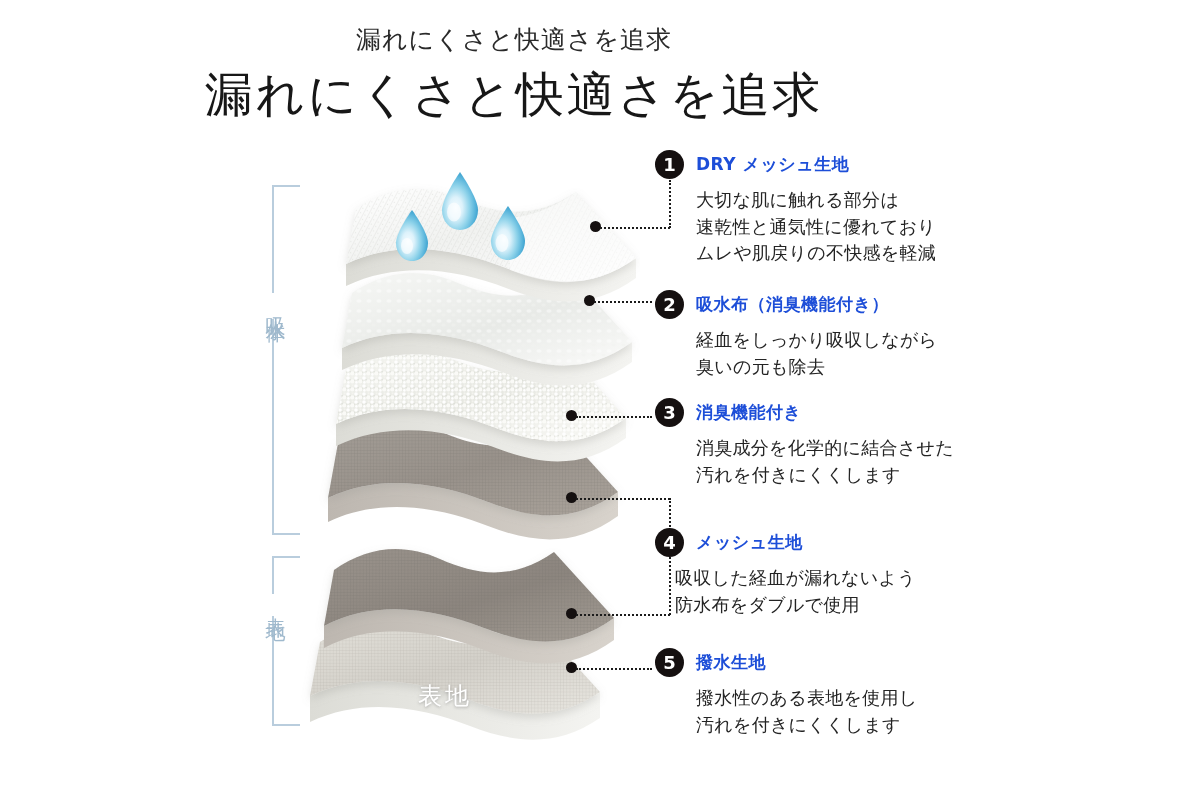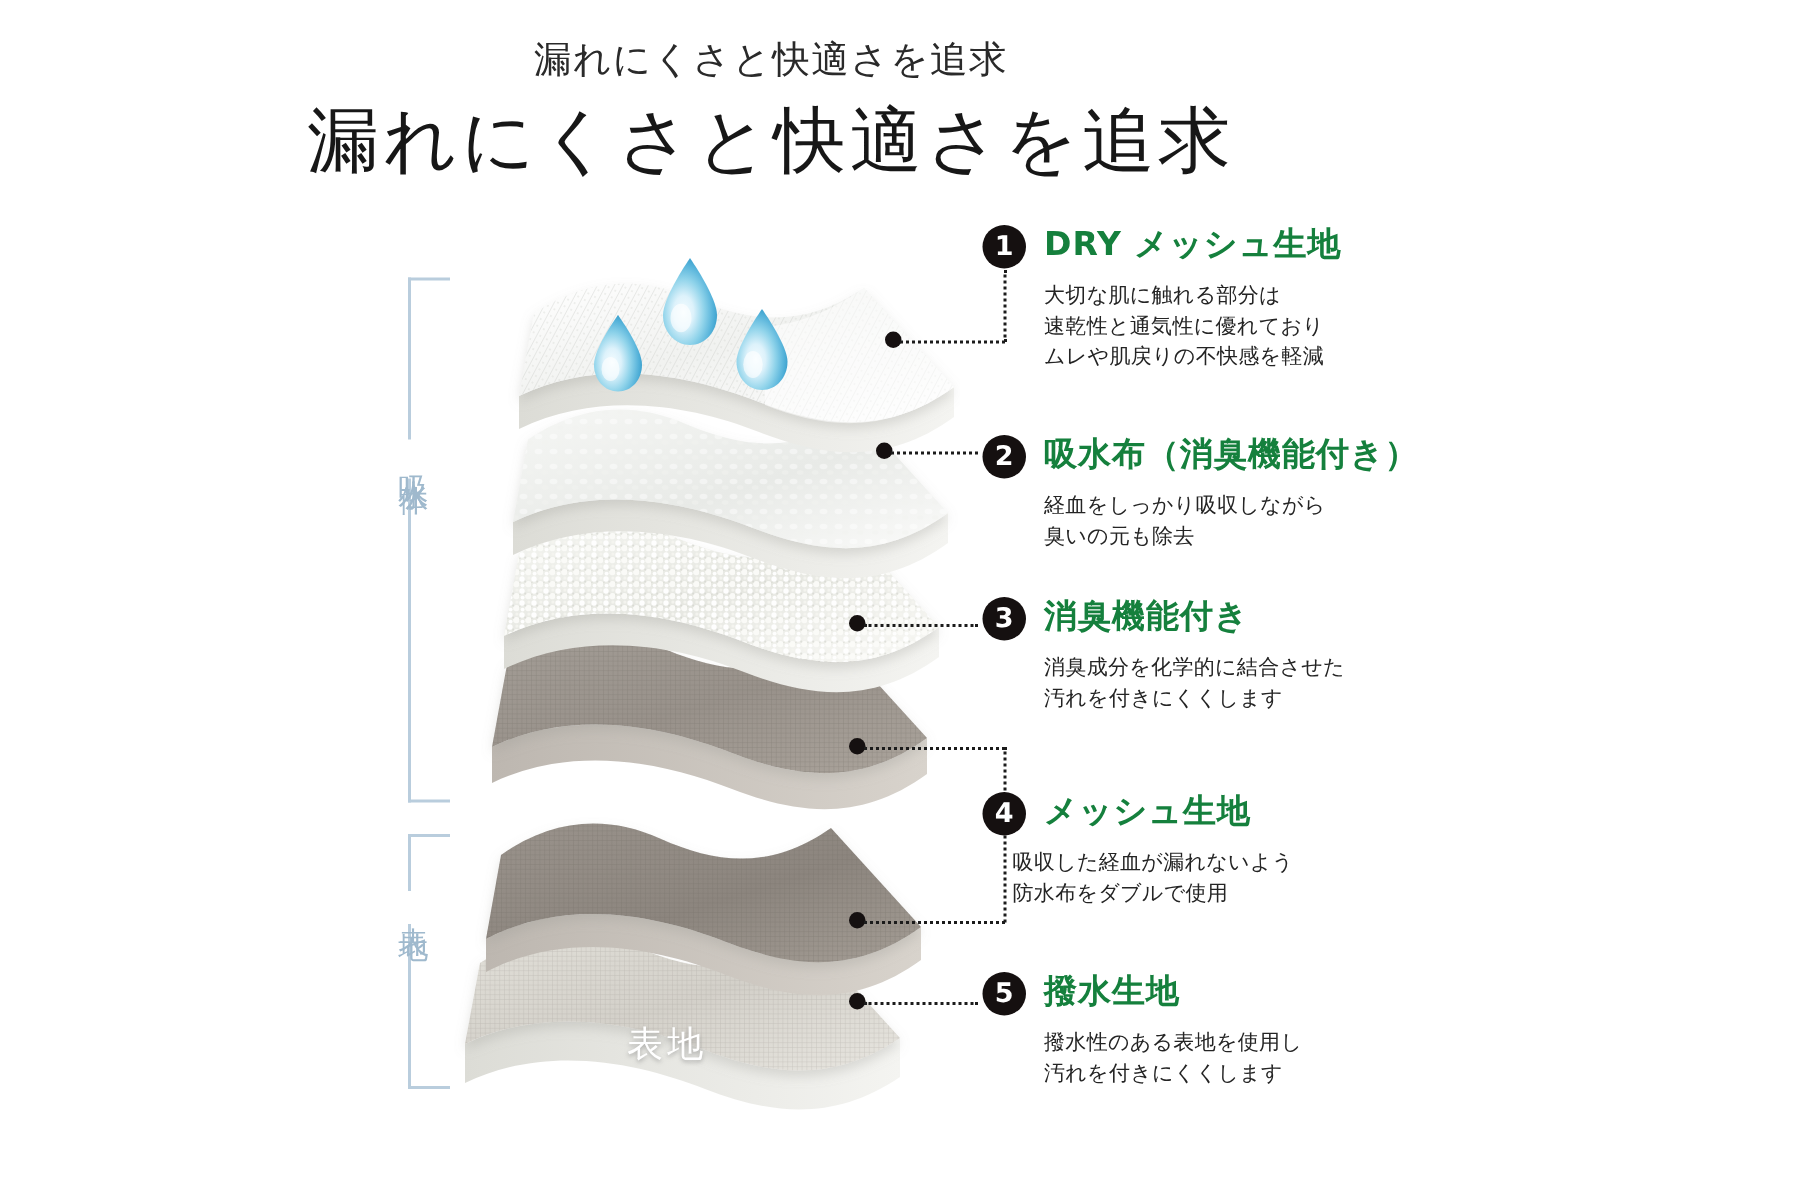--- a/index.html
+++ b/index.html
@@ -71,26 +71,26 @@
   .item-head{display:flex;align-items:center;gap:12px;}
   .num{
     flex:0 0 auto;
     width:29px;height:29px;border-radius:50%;
     background:#151010;color:#fff;
     font-size:18px;font-weight:700;
     display:flex;align-items:center;justify-content:center;
     line-height:1;
   }
   .item-title{
-    font-size:22px;font-weight:700;color:#15803d;letter-spacing:.03em;
+    font-size:17px;font-weight:700;color:#1d4ed8;letter-spacing:.03em;
     line-height:1.1;white-space:nowrap;
   }
   .item-body{
     margin-left:41px;margin-top:8px;
-    font-size:14px;line-height:1.48;color:#242424;letter-spacing:.015em;
+    font-size:18px;line-height:1.48;color:#242424;letter-spacing:.015em;
     font-weight:400;
   }
   .item-note{
     margin-left:41px;margin-top:9px;
     font-size:13px;color:#2b2b2b;letter-spacing:.01em;
   }
 
   #item-1{top:10px;}
   #item-2{top:150px;}
   #item-3{top:258px;}

